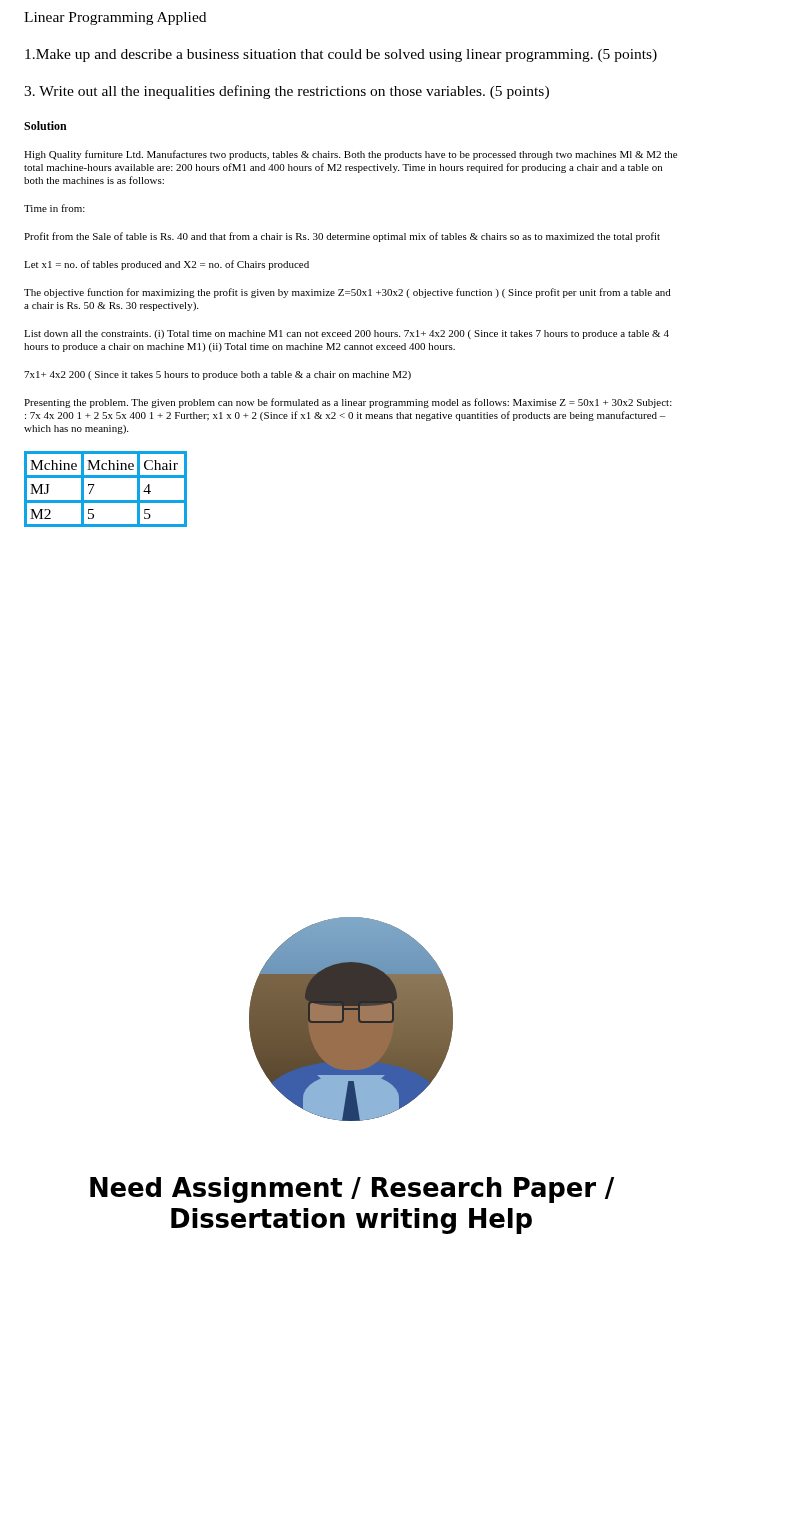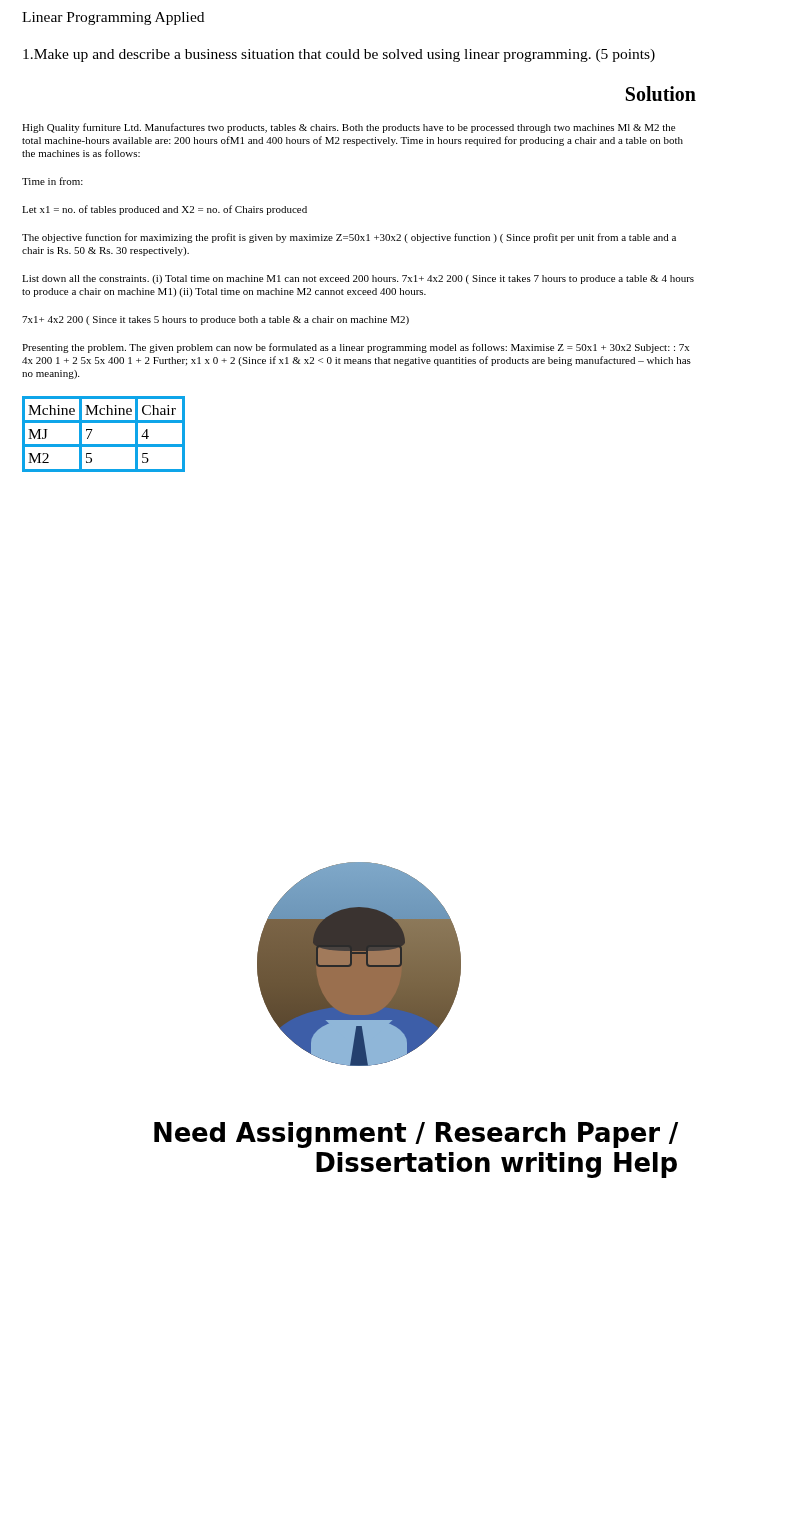--- a/index.html
+++ b/index.html
@@ -8,24 +8,23 @@
     background: #ffffff;
   }
   body {
     width: 794px;
     min-height: 1523px;
     font-family: "Liberation Serif", serif;
     color: #000000;
     position: relative;
   }
   .page {
-    padding: 8px 8px 0 4px;
+    padding: 8px 8px 0 24px;
     box-sizing: border-box;
     width: 686px;
-    margin-left: 18px;
   }
   p {
     margin: 0 0 0 0;
     font-size: 15.5px;
     line-height: 1.18;
   }
   .para {
     margin-bottom: 15px;
     font-size: 11px;
     line-height: 1.18;
@@ -36,25 +35,24 @@
   }
   .q-line {
     font-size: 15.5px;
     margin-bottom: 19px;
   }
   .italic {
     font-style: italic;
     font-weight: bold;
   }
   h2.solution {
-    font-size: 20px;
+    font-size: 12px;
     font-weight: bold;
     margin: 0 0 15px 0;
     line-height: 1.2;
-    text-align: right;
   }
   table.mc {
     border-collapse: collapse;
     margin-top: 16px;
     margin-bottom: 10px;
   }
   table.mc td, table.mc th {
     border: 3px solid #0ea5e9;
     padding: 1px 3px;
     font-size: 15.5px;
@@ -165,47 +163,49 @@
   .avatar .collar-l, .avatar .collar-r {
     position: absolute;
     bottom: 22px;
     width: 26px; height: 24px;
     background: #8fb6d8;
   }
   .avatar .collar-l { left: 50%; margin-left: -34px; clip-path: polygon(0 0, 100% 0, 100% 100%); }
   .avatar .collar-r { left: 50%; margin-left: 8px; clip-path: polygon(0 0, 100% 0, 0 100%); }
 
   .promo {
-    text-align: right;
+    text-align: center;
     font-family: "DejaVu Sans", sans-serif;
     font-weight: bold;
     font-size: 26px;
     line-height: 1.18;
     margin-top: 52px;
     padding: 0 18px;
     letter-spacing: -0.2px;
   }
   .promo .line2 {
     margin-top: 2px;
   }
 </style>
 </head>
 <body>
 
 <div class="page">
 
   <div class="title-line">Linear Programming Applied</div>
 
   <div class="q-line">1.Make up and describe a business situation that could be solved using linear programming. (5 points)</div>
+  <div class="q-line">3. Write out all the inequalities defining the restrictions on those variables. (5 points)</div>
 
 
   <h2 class="solution">Solution</h2>
 
   <p class="para">High Quality furniture Ltd. Manufactures two products, tables &amp; chairs. Both the products have to be processed through two machines Ml &amp; M2 the total machine-hours available are: 200 hours ofM1 and 400 hours of M2 respectively. Time in hours required for producing a chair and a table on both the machines is as follows:</p>
   <p class="para">Time in from:</p>
+  <p class="para">Profit from the Sale of table is Rs. 40 and that from a chair is Rs. 30 determine optimal mix of tables &amp; chairs so as to maximized the total profit</p>
   <p class="para">Let x1 = no. of tables produced and X2 = no. of Chairs produced</p>
   <p class="para">The objective function for maximizing the profit is given by maximize Z=50x1 +30x2 ( objective function ) ( Since profit per unit from a table and a chair is Rs. 50 &amp; Rs. 30 respectively).</p>
   <p class="para">List down all the constraints. (i) Total time on machine M1 can not exceed 200 hours. 7x1+ 4x2 200 ( Since it takes 7 hours to produce a table &amp; 4 hours to produce a chair on machine M1) (ii) Total time on machine M2 cannot exceed 400 hours.</p>
   <p class="para">7x1+ 4x2 200 ( Since it takes 5 hours to produce both a table &amp; a chair on machine M2)</p>
   <p class="para">Presenting the problem. The given problem can now be formulated as a linear programming model as follows: Maximise Z = 50x1 + 30x2 Subject: : 7x 4x 200 1 + 2 5x 5x 400 1 + 2 Further; x1 x 0 + 2 (Since if x1 &amp; x2 &lt; 0 it means that negative quantities of products are being manufactured – which has no meaning).</p>
 
   <table class="mc">
     <thead>
       <tr>
         <th class="col-machine">Mchine</th>

